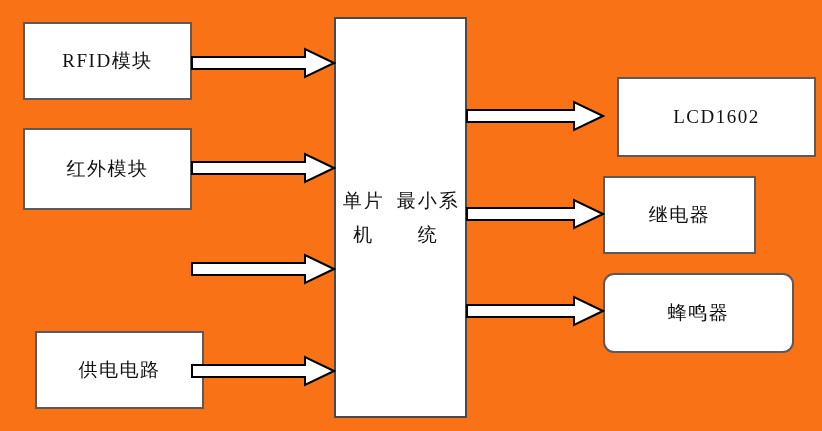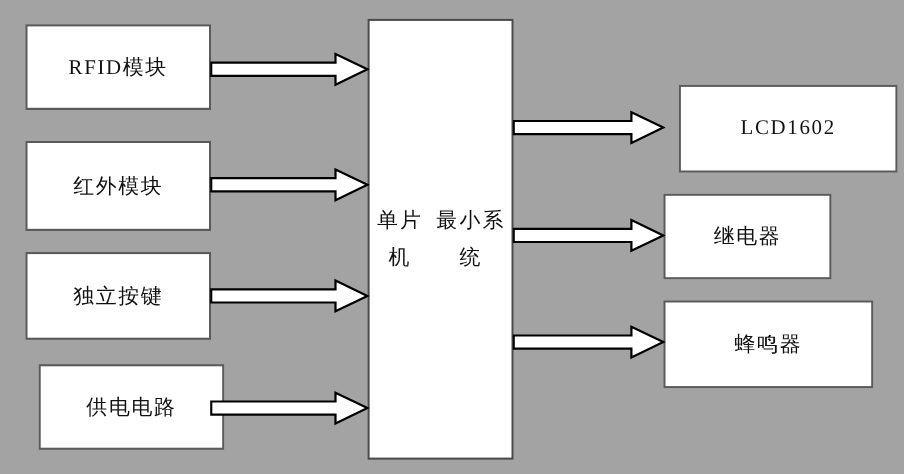--- a/index.html
+++ b/index.html
@@ -5,21 +5,21 @@
   html, body {
     margin: 0;
     padding: 0;
     background: #ffffff;
     font-family: "Liberation Serif", "DejaVu Serif", serif;
   }
   #canvas {
     position: relative;
     width: 822px;
     height: 431px;
-    background: #a3a3a3;
+    background: #f97316;
     overflow: hidden;
   }
   .block {
     position: absolute;
     box-sizing: border-box;
     border: 2px solid #5a5a5a;
     background: #ffffff;
     display: flex;
     align-items: center;
     justify-content: center;
@@ -37,21 +37,21 @@
   
   .b-in-0 { left: 23px;  top: 22px;  width: 169px; height: 78px; }
   .b-in-1 { left: 23px;  top: 128px; width: 169px; height: 82px; text-align: right; }
   .b-in-2 { left: 23px;  top: 229px; width: 169px; height: 80px; }
   .b-in-3 { left: 23px;  top: 331px; width: 169px; height: 78px; margin-left: 12px; }
   
   .b-center { left: 334px; top: 17px; width: 133px; height: 401px; }
   
   .b-out-0 { left: 617px; top: 77px;  width: 199px; height: 80px; }
   .b-out-1 { left: 603px; top: 176px; width: 153px; height: 78px; }
-  .b-out-2 { left: 603px; top: 273px; width: 191px; height: 80px; }
+  .b-out-2 { left: 603px; top: 273px; width: 191px; height: 80px; border-radius: 11px; }
   
   .arrow {
     position: absolute;
     display: block;
   }
   .a-in-0 { left: 191px; top: 45px; }
   .a-in-1 { left: 191px; top: 150px; }
   .a-in-2 { left: 191px; top: 251px; }
   .a-in-3 { left: 191px; top: 353px; }
   .a-out-0 { left: 466px; top: 98px; }
@@ -67,23 +67,20 @@
 </head>
 <body>
 
 <div id="canvas">
 
   <div class="block b-in-0">
     <span>RFID模块</span>
   </div>
   <div class="block b-in-1">
     <span>红外模块</span>
-  </div>
-  <div class="block b-in-2">
-    <span>独立按键</span>
   </div>
   <div class="block b-in-3">
     <span>供电电路</span>
   </div>
 
   <div class="block center-block b-center">
     <span>单片机</span>
     <span>最小系统</span>
   </div>
 

